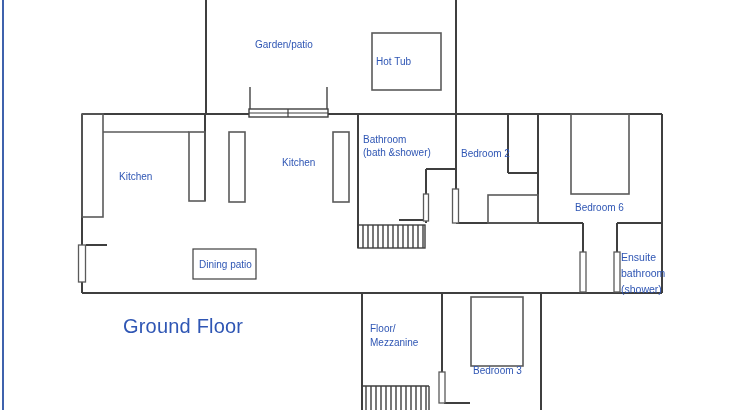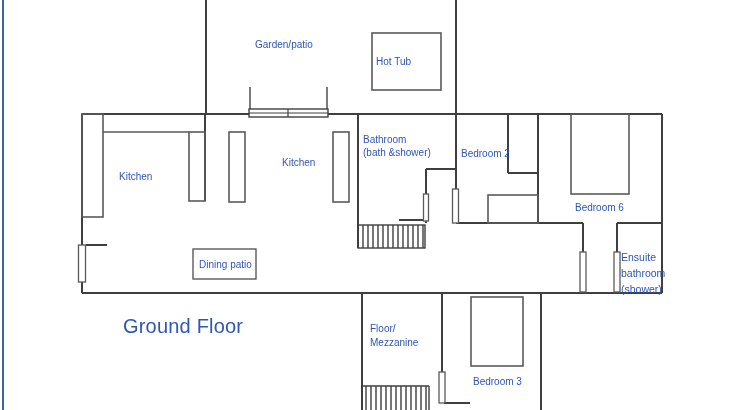--- a/index.html
+++ b/index.html
@@ -115,17 +115,17 @@
   <div class="lbl" style="left:363px;top:133px;">Bathroom
 (bath &amp;shower)</div>
   <div class="lbl" style="left:461px;top:147px;">Bedroom 2</div>
   <div class="lbl" style="left:575px;top:201px;">Bedroom 6</div>
   <div class="lbl" style="left:199px;top:258px;">Dining patio</div>
   <div class="lbl lh16" style="left:621px;top:233px;margin-top:16px;">Ensuite
 bathroom
 (shower)</div>
   <div class="lbl lh14" style="left:370px;top:322px;">Floor/
 Mezzanine</div>
-  <div class="lbl" style="left:473px;top:375px;">Bedroom 3</div>
+  <div class="lbl" style="left:473px;top:364px;">Bedroom 3</div>
 
   <div class="lbl lbl-big" style="left:123px;top:320px;">Ground Floor</div>
 
 </div>
 
 </body></html>

